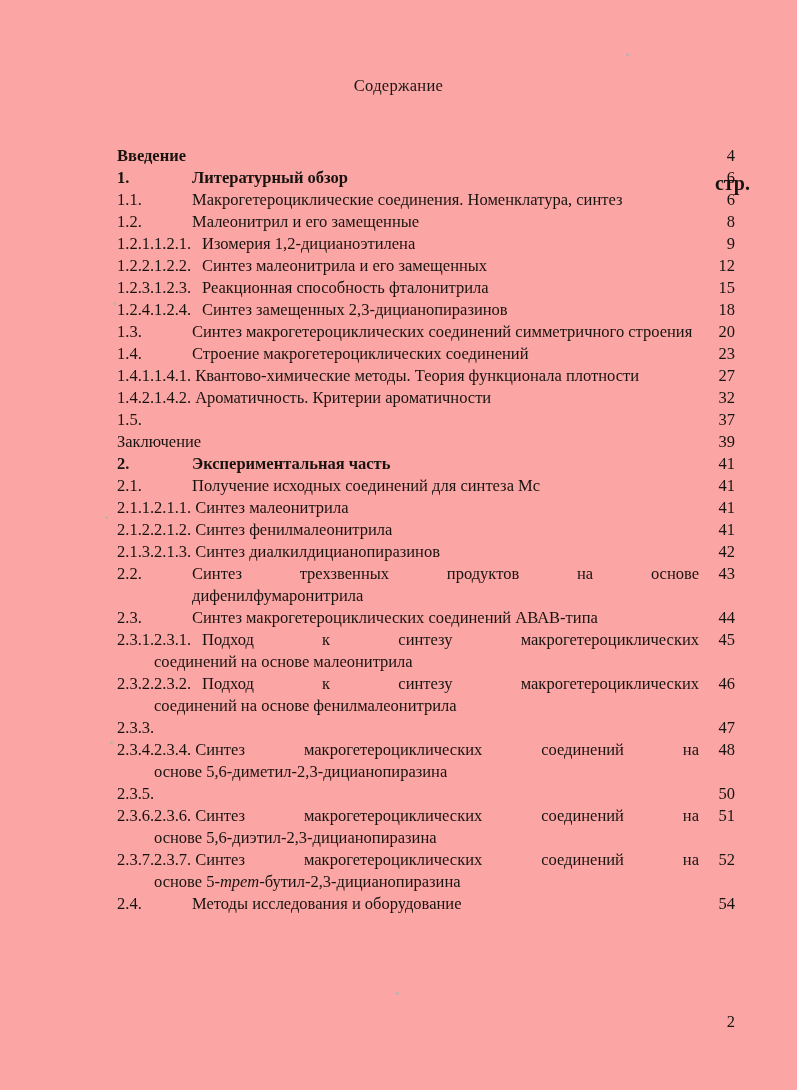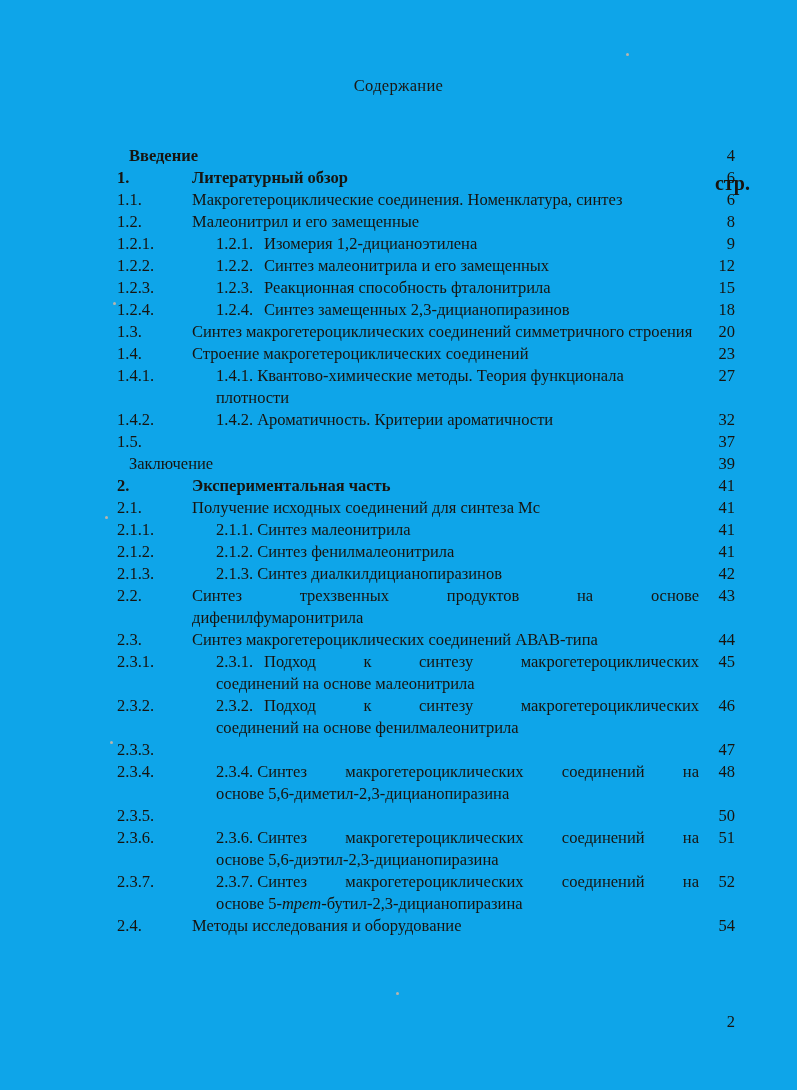--- a/index.html
+++ b/index.html
@@ -9,21 +9,21 @@
   }
   body {
     font-family: "Liberation Serif", "DejaVu Serif", serif;
     color: #15130f;
   }
   #page {
     position: relative;
     width: 797px;
     height: 1090px;
     overflow: hidden;
-    background: #0ea5e9;
+    background: #fca5a5;
   }
 
   
   .doc-title {
     position: absolute;
     left: 0;
     top: 76px;
     width: 797px;
     text-align: center;
     font-size: 16.5px;
@@ -88,27 +88,27 @@
     line-height: 22px;
     color: #17140f;
   }
 
   
   .lvl1 .num,
   .lvl1 .title { font-weight: bold; }
 
   
   .flush .title {
-    margin-left: 12px;
+    margin-left: 0;
   }
   .flush.bold .title { font-weight: bold; }
 
   
   .lvl3 .title {
-    margin-left: 99px;
+    margin-left: 37px;
     text-indent: 0;
   }
   .lvl3 .title .n {
     display: inline-block;
     min-width: 48px;
   }
   .lvl3 .title .n.tight {
     min-width: 0;
     margin-right: 4px;
   }

